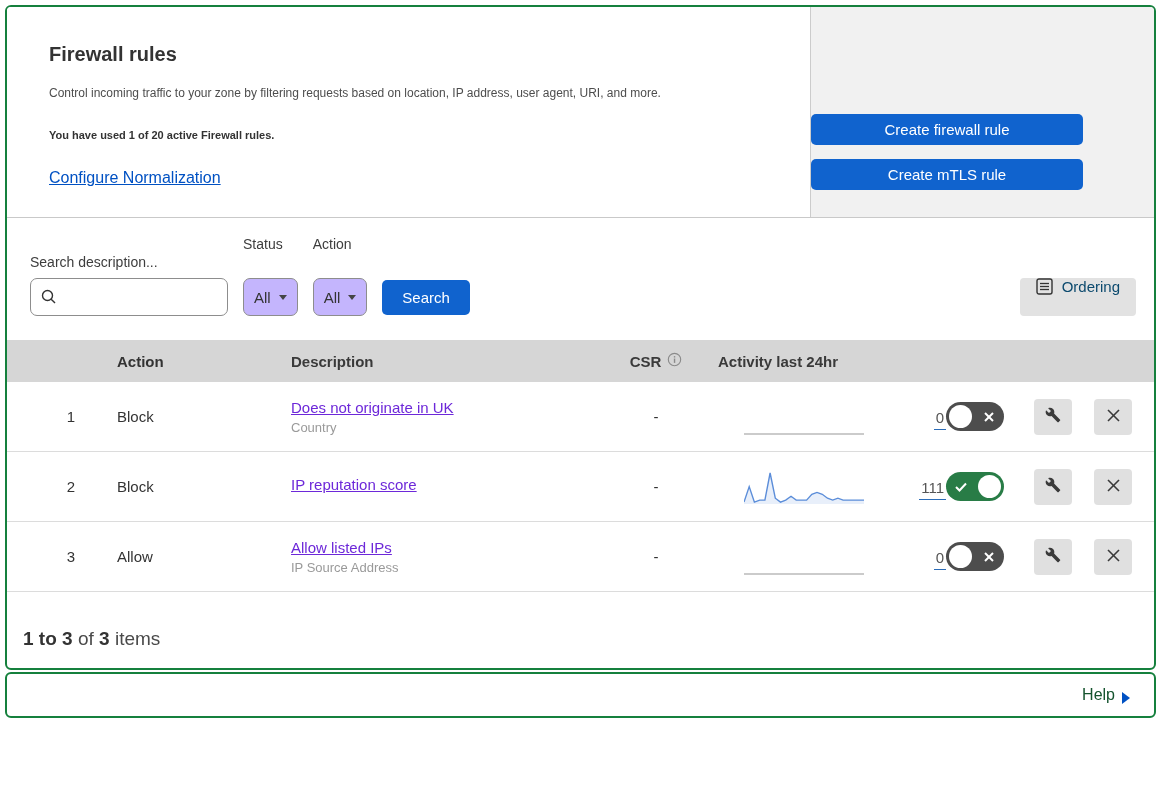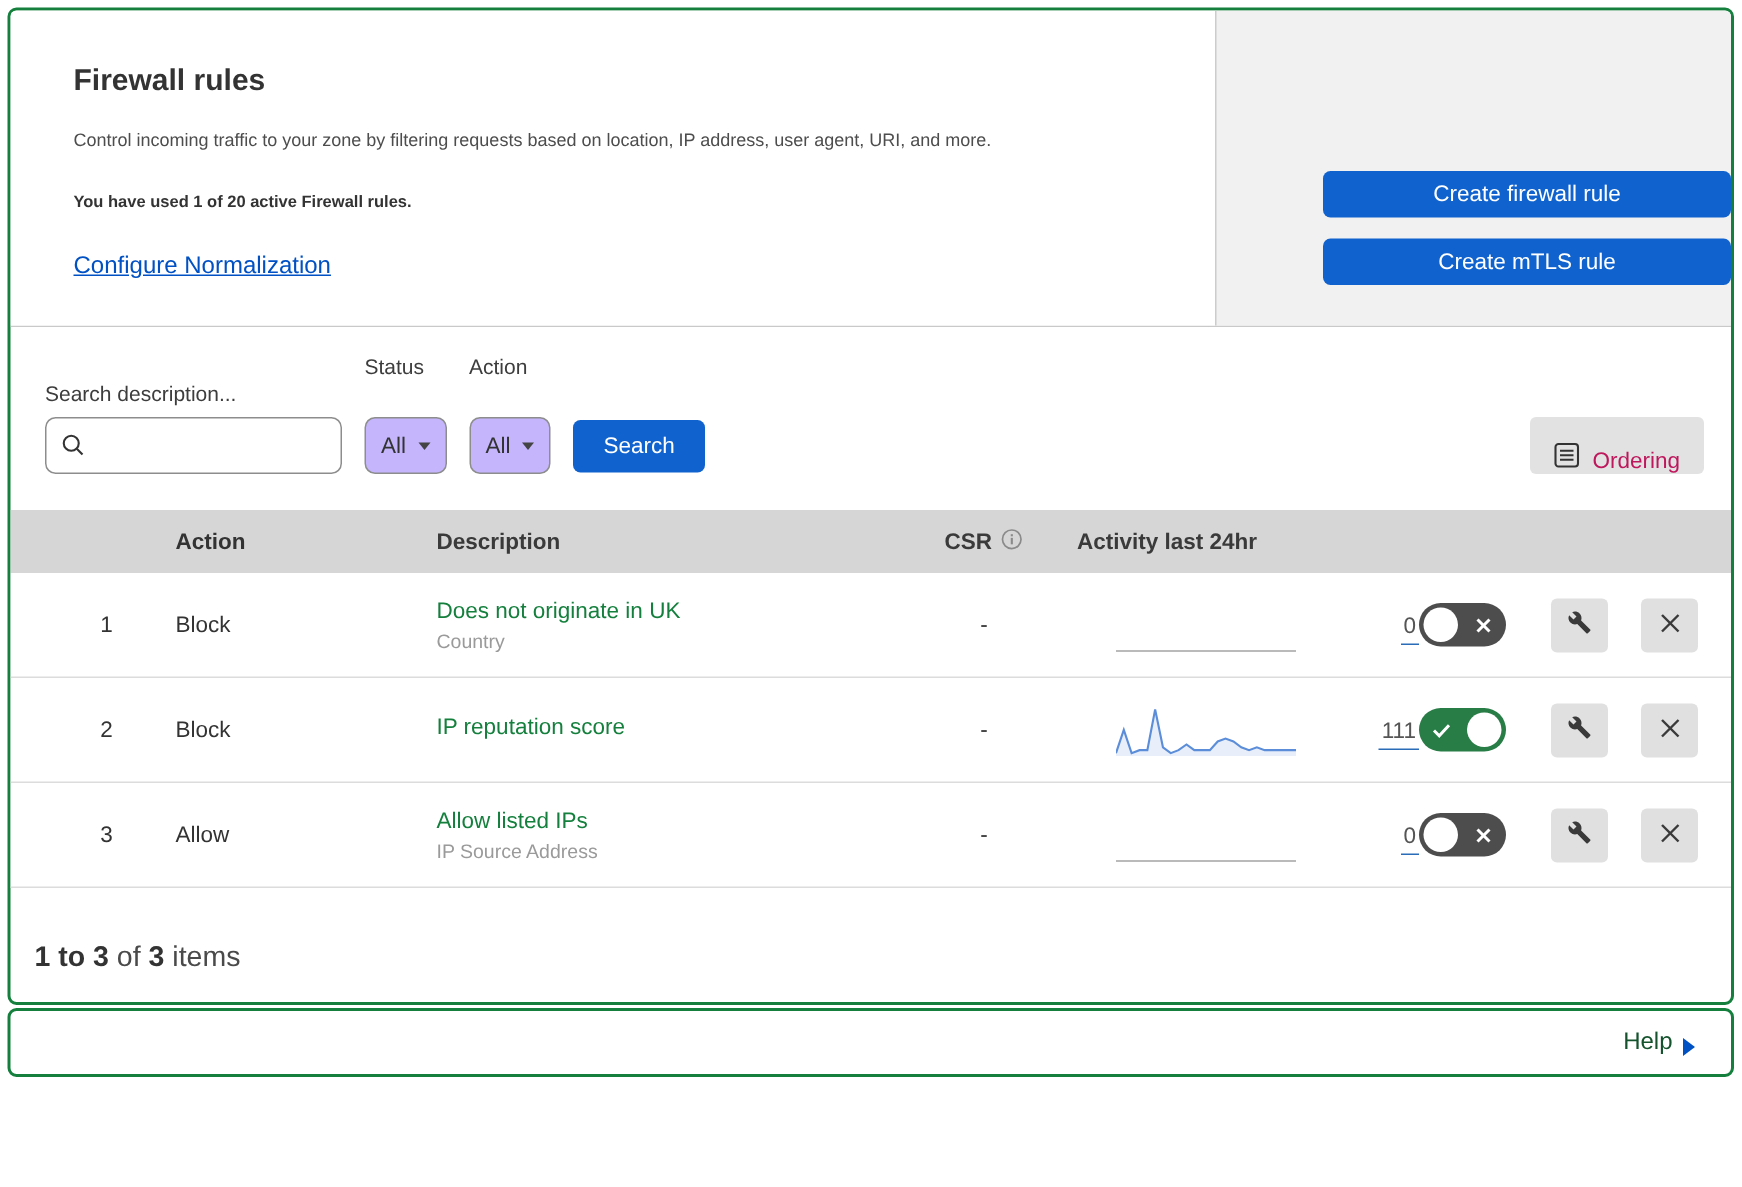--- a/index.html
+++ b/index.html
@@ -11,45 +11,45 @@
 
   
   .top-section { display:flex; border-bottom:1px solid #c9c9c9; }
   .top-left { flex:1; padding:36px 42px 30px 42px; background:#fff; }
   .panel-title { font-size:20px; font-weight:700; color:#333; margin-bottom:18px; }
   .panel-desc { font-size:12px; color:#4d4d4d; line-height:1.62; max-width:710px; margin-bottom:26px; }
   .usage-line { font-size:11px; font-weight:700; color:#333; margin-bottom:28px; }
   .norm-line { font-size:16px; color:#4d4d4d; margin-bottom:8px; }
   .norm-line b { color:#333; }
   .config-link { font-size:16px; color:#0051c3; text-decoration:underline; cursor:pointer; }
-  .top-right { width:344px; background:#f1f1f1; border-left:1px solid #ccc; padding-top:107px; display:flex; flex-direction:column; align-items:flex-end; gap:14px; }
+  .top-right { width:344px; background:#f1f1f1; border-left:1px solid #ccc; padding-top:107px; display:flex; flex-direction:column; align-items:flex-start; gap:14px; }
   .blue-btn { width:272px; height:31px; background:#1063ce; color:#fff; border:none; border-radius:5px; font-size:15px; font-family:inherit; cursor:pointer; }
 
   
   .filter-section { display:flex; align-items:flex-end; padding:18px 18px 24px 23px; }
   .fgroup { display:flex; flex-direction:column; margin-right:15px; }
   .flabel { font-size:14px; color:#3d3d3d; margin-bottom:8px; }
   .search-wrap { position:relative; }
   .search-input { width:198px; height:38px; border:1px solid #8d8d8d; border-radius:7px; padding:0 10px 0 34px; font-size:15px; font-family:inherit; }
   .search-icon { position:absolute; left:11px; top:11px; }
   .select-box { height:38px; border:1px solid #8d8d8d; border-radius:7px; background:#c4b5fd; display:flex; align-items:center; padding:0 10px; font-size:15px; color:#333; cursor:pointer; font-family:inherit;margin-top:18px; }
   .caret { width:0; height:0; border-left:4px solid transparent; border-right:4px solid transparent; border-top:5px solid #444; margin-left:8px; }
   .search-btn { height:35px; padding:0 20px; background:#1063ce; color:#fff; border:none; border-radius:5px; font-size:15px; font-family:inherit; cursor:pointer; margin-bottom:1px; }
   .spacer { flex:1; }
-  .ordering-btn { height:38px; padding:0 16px; background:#e2e2e2; border:none; border-radius:4px; font-size:15px; color:#be185d; display:flex; align-items:flex-end; gap:9px; cursor:pointer; font-family:inherit; }
+  .ordering-btn { height:38px; padding:0 16px; background:#e2e2e2; border:none; border-radius:4px; font-size:15px; color:#0c4a6e; display:flex; align-items:flex-start; gap:9px; cursor:pointer; font-family:inherit; }
 
   
   .grid-row { display:grid; grid-template-columns:80px 174px 1fr 120px 230px 74px 52px 60px; align-items:center; padding:0 22px 0 24px; }
   .thead { background:#d6d6d6; height:42px; font-weight:700; color:#3a3a3a; font-size:15px; }
   .th-csr { display:flex; align-items:center; justify-content:center; gap:6px; }
   .rule-row { height:70px; border-bottom:1px solid #dcdcdc; background:#fff; }
   .cell-num { text-align:center; font-size:15px; color:#333; }
   .cell-action { padding-left:6px; font-size:15px; color:#333; }
   .cell-desc { padding-left:6px; }
-  .desc-title { font-size:15px; color:#15803d; margin-bottom:4px; }
+  .desc-title { font-size:15px; color:#6d28d9; margin-bottom:4px;text-decoration:underline; }
   .desc-fields { font-size:13px; color:#9a9a9a; }
   .cell-csr { text-align:center; font-size:15px; color:#333; }
   .cell-activity { display:flex; align-items:flex-end; }
   .spark { width:120px; height:38px; margin-left:28px; }
   .count-link { margin-left:auto; margin-bottom:6px; font-size:15px; color:#555; border-bottom:1px solid #2b6cb8; padding:0 2px 3px 2px; cursor:pointer; text-decoration:none; }
   .cell-toggle { display:flex; justify-content:flex-start; }
   
   .toggle { position:relative; width:58px; height:29px; border-radius:15px; border:none; cursor:pointer; }
   .toggle.off { background:#4d4d4d; }
   .toggle.on  { background:#287c46; }

